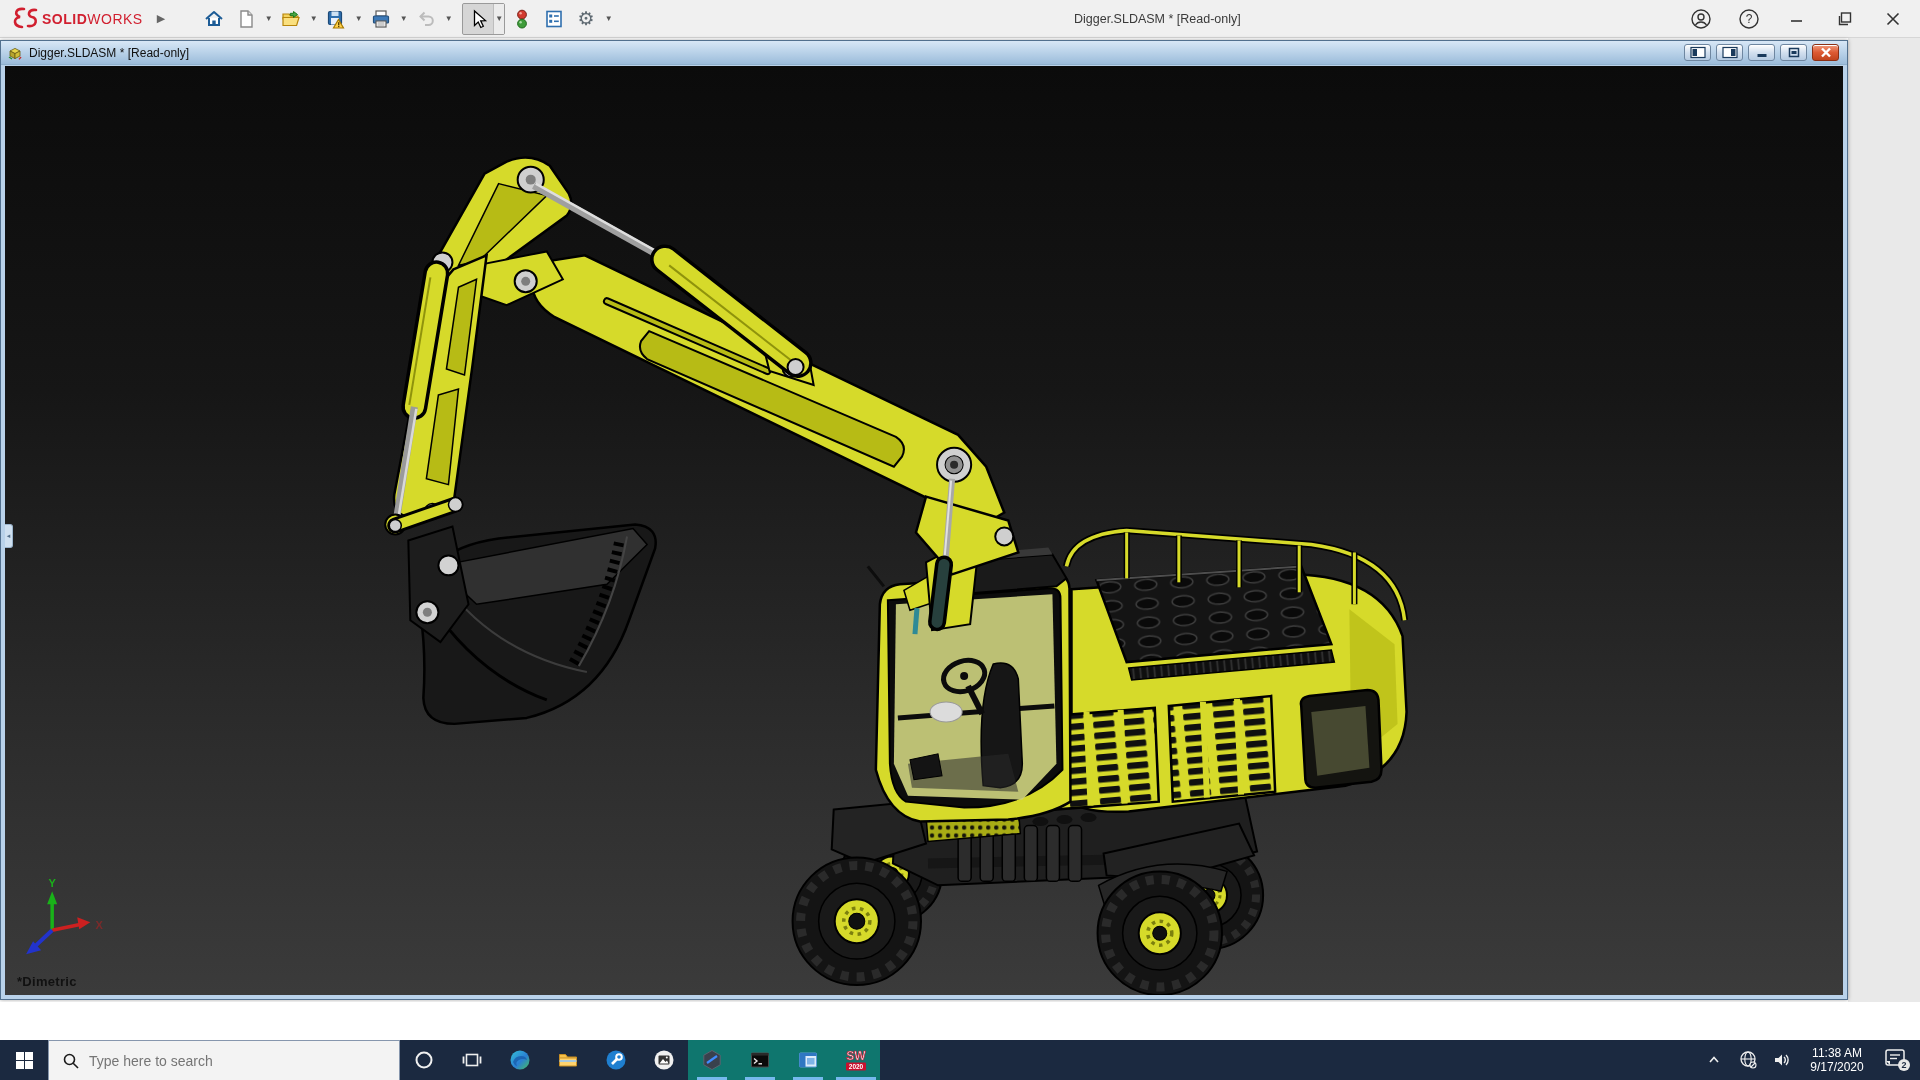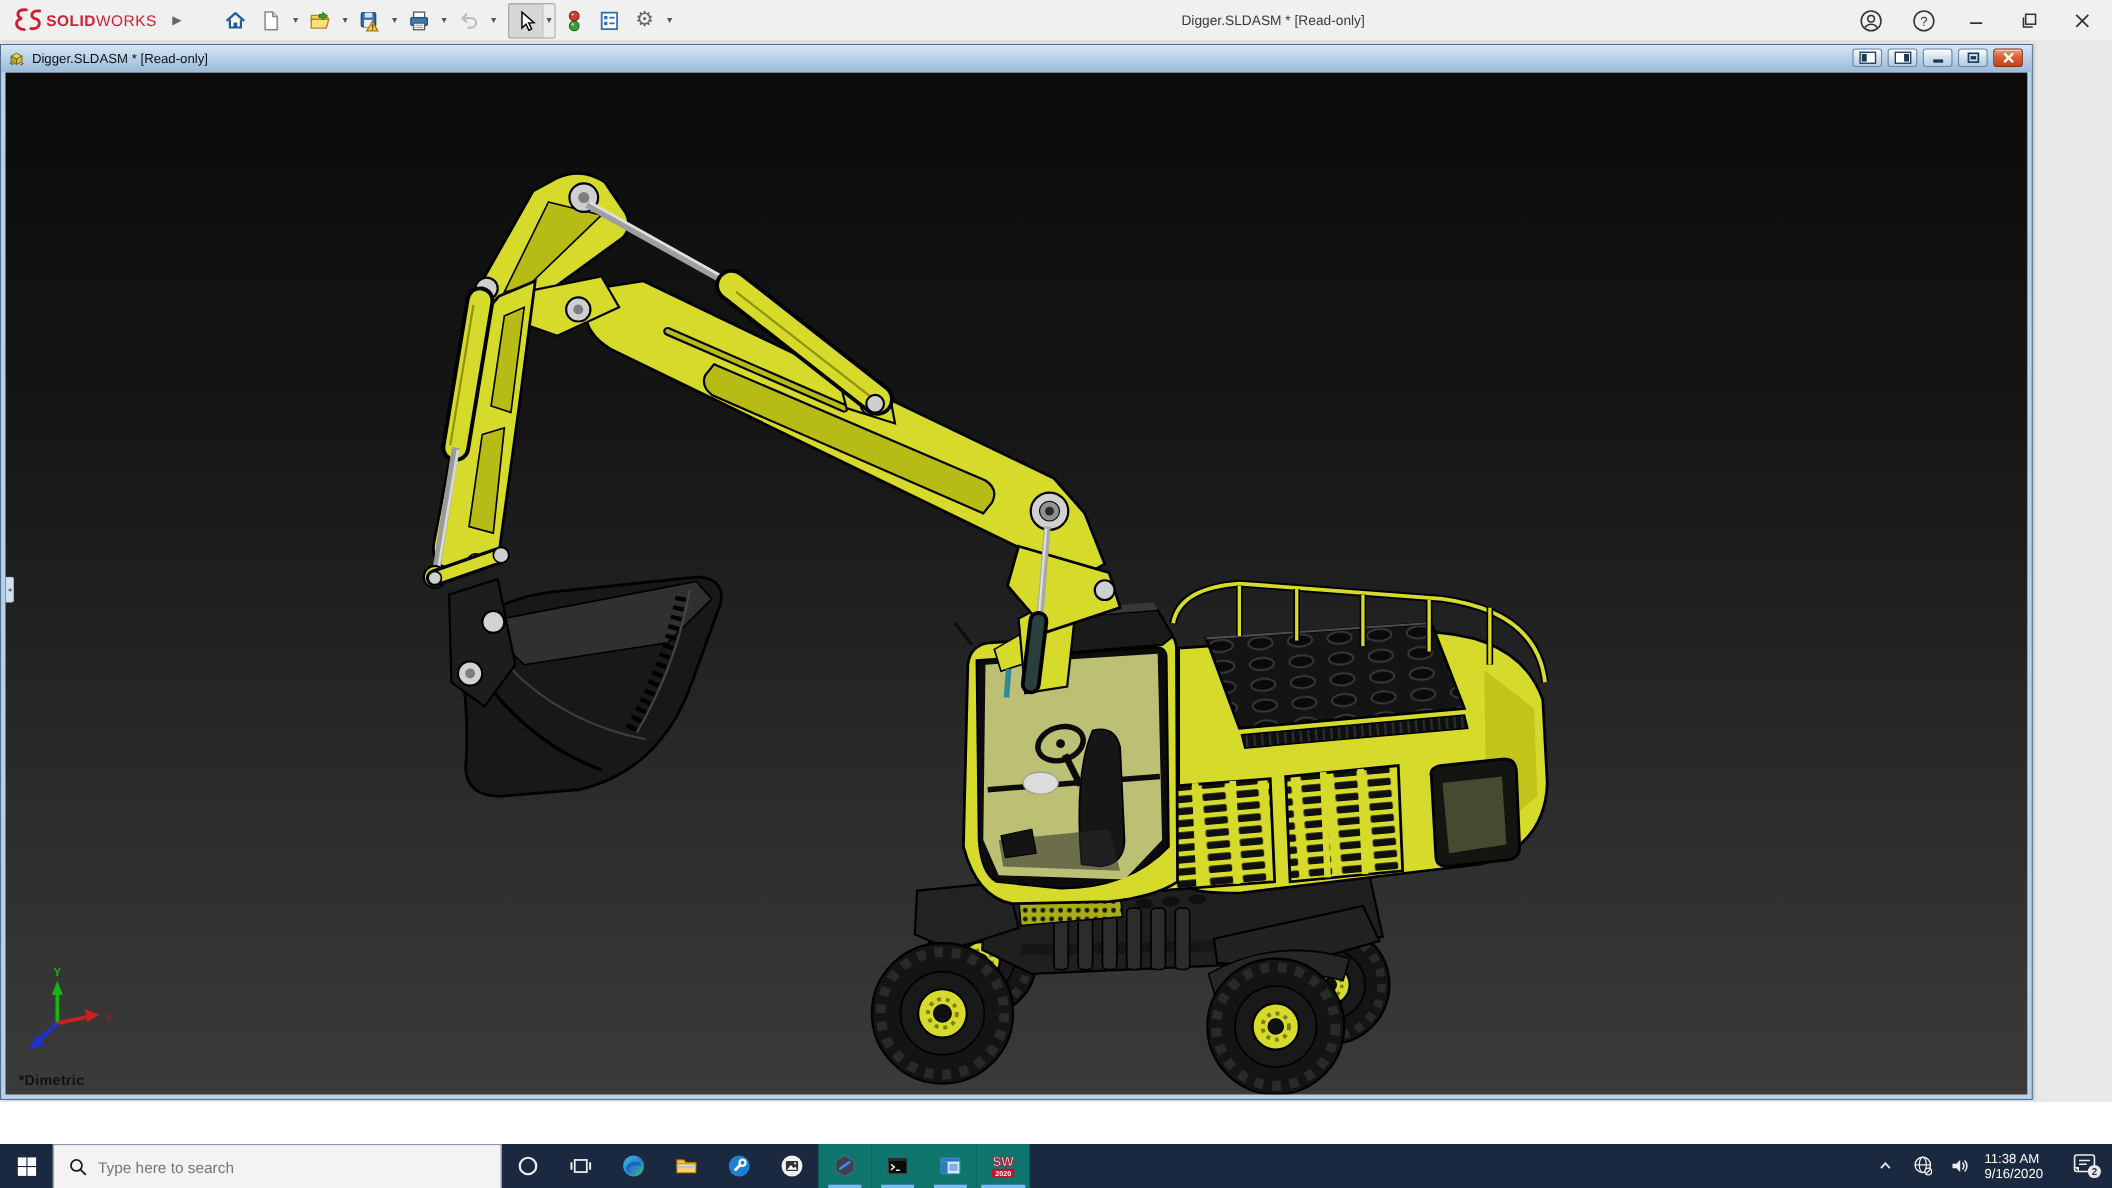--- a/index.html
+++ b/index.html
@@ -59,30 +59,30 @@
                        color:#111111; letter-spacing:.3px; }
   .pane-handle { position:absolute; left:0; top:458px; width:8px; height:24px;
                  background:#cfe0f0; border:1px solid #9ab4cc; border-left:none;
                  border-radius:0 3px 3px 0; color:#55708c; font-size:7px;
                  display:flex; align-items:center; justify-content:center; }
 
   
   .taskbar { position:absolute; bottom:0; left:0; width:1920px; height:40px;
              background:#1b2940; display:flex; align-items:stretch; }
   .tb-slot { width:48px; display:flex; align-items:center; justify-content:center; position:relative; }
-  .tb-search { width:408px; background:#f3f3f3; border:1px solid #8696ad; border-bottom:none;
+  .tb-search { width:352px; background:#f3f3f3; border:1px solid #8696ad; border-bottom:none;
                display:flex; align-items:center; gap:10px; padding-left:14px; }
   .tb-search input { border:none; outline:none; background:transparent; font-size:14px;
                      color:#444; width:280px; font-family:"Liberation Sans",sans-serif; }
   .underline { position:absolute; bottom:0; left:9px; width:30px; height:3px; background:#76b9ed; }
   .underline.wide { left:4px; width:40px; }
   .tb-slot.active-app { background:#0f766e; }
   .tray { margin-left:auto; display:flex; align-items:center; gap:10px; padding-right:6px; }
   .tray-ico { display:flex; align-items:center; justify-content:center; width:24px; }
-  .clock { color:#fff; font-size:12px; line-height:14px; width:66px; }
+  .clock { color:#fff; font-size:12px; text-align:center; line-height:14px; width:66px; }
 </style>
 </head>
 <body>
 
 <div class="screen">
 
   <div class="titlebar">
     <div class="brand">
       <svg class="brand-mark" viewBox="0 0 30 26">
         <path d="M14 3 C5 2 4 9 10 11 C3 12 3 20 12 21" stroke="#d11f2f" stroke-width="2.6" fill="none" stroke-linecap="round"></path>
@@ -587,21 +587,21 @@
         </svg>
       </div>
       <div class="tray-ico">
         <svg width="20" height="20" viewBox="0 0 20 20">
           <polygon points="3,8 6.5,8 10,4.5 10,15.5 6.5,12 3,12" fill="#eee"></polygon>
           <path d="M12 7 a4 4 0 0 1 0 6 M14 5 a7 7 0 0 1 0 10" stroke="#eee" stroke-width="1.4" fill="none"></path>
         </svg>
       </div>
       <div class="clock">
         <div>11:38 AM</div>
-        <div>9/16/2020</div>
+        <div>9/17/2020</div>
       </div>
       <div class="tray-ico" style="width:34px">
         <svg width="30" height="26" viewBox="0 0 30 26">
           <rect x="4" y="3" width="18" height="15" rx="2" fill="none" stroke="#eee" stroke-width="1.5"></rect>
           <path d="M4 14 l4 4 v-4" fill="#eee"></path>
           <line x1="8" y1="8" x2="18" y2="8" stroke="#eee" stroke-width="1.4"></line>
           <line x1="8" y1="11.5" x2="15" y2="11.5" stroke="#eee" stroke-width="1.4"></line>
           <circle cx="22" cy="18" r="6" fill="#e8e8e8"></circle>
           <text x="22" y="21.2" text-anchor="middle" font-size="9" font-weight="bold" fill="#1b2940" font-family="Liberation Sans, sans-serif">2</text>
         </svg>

